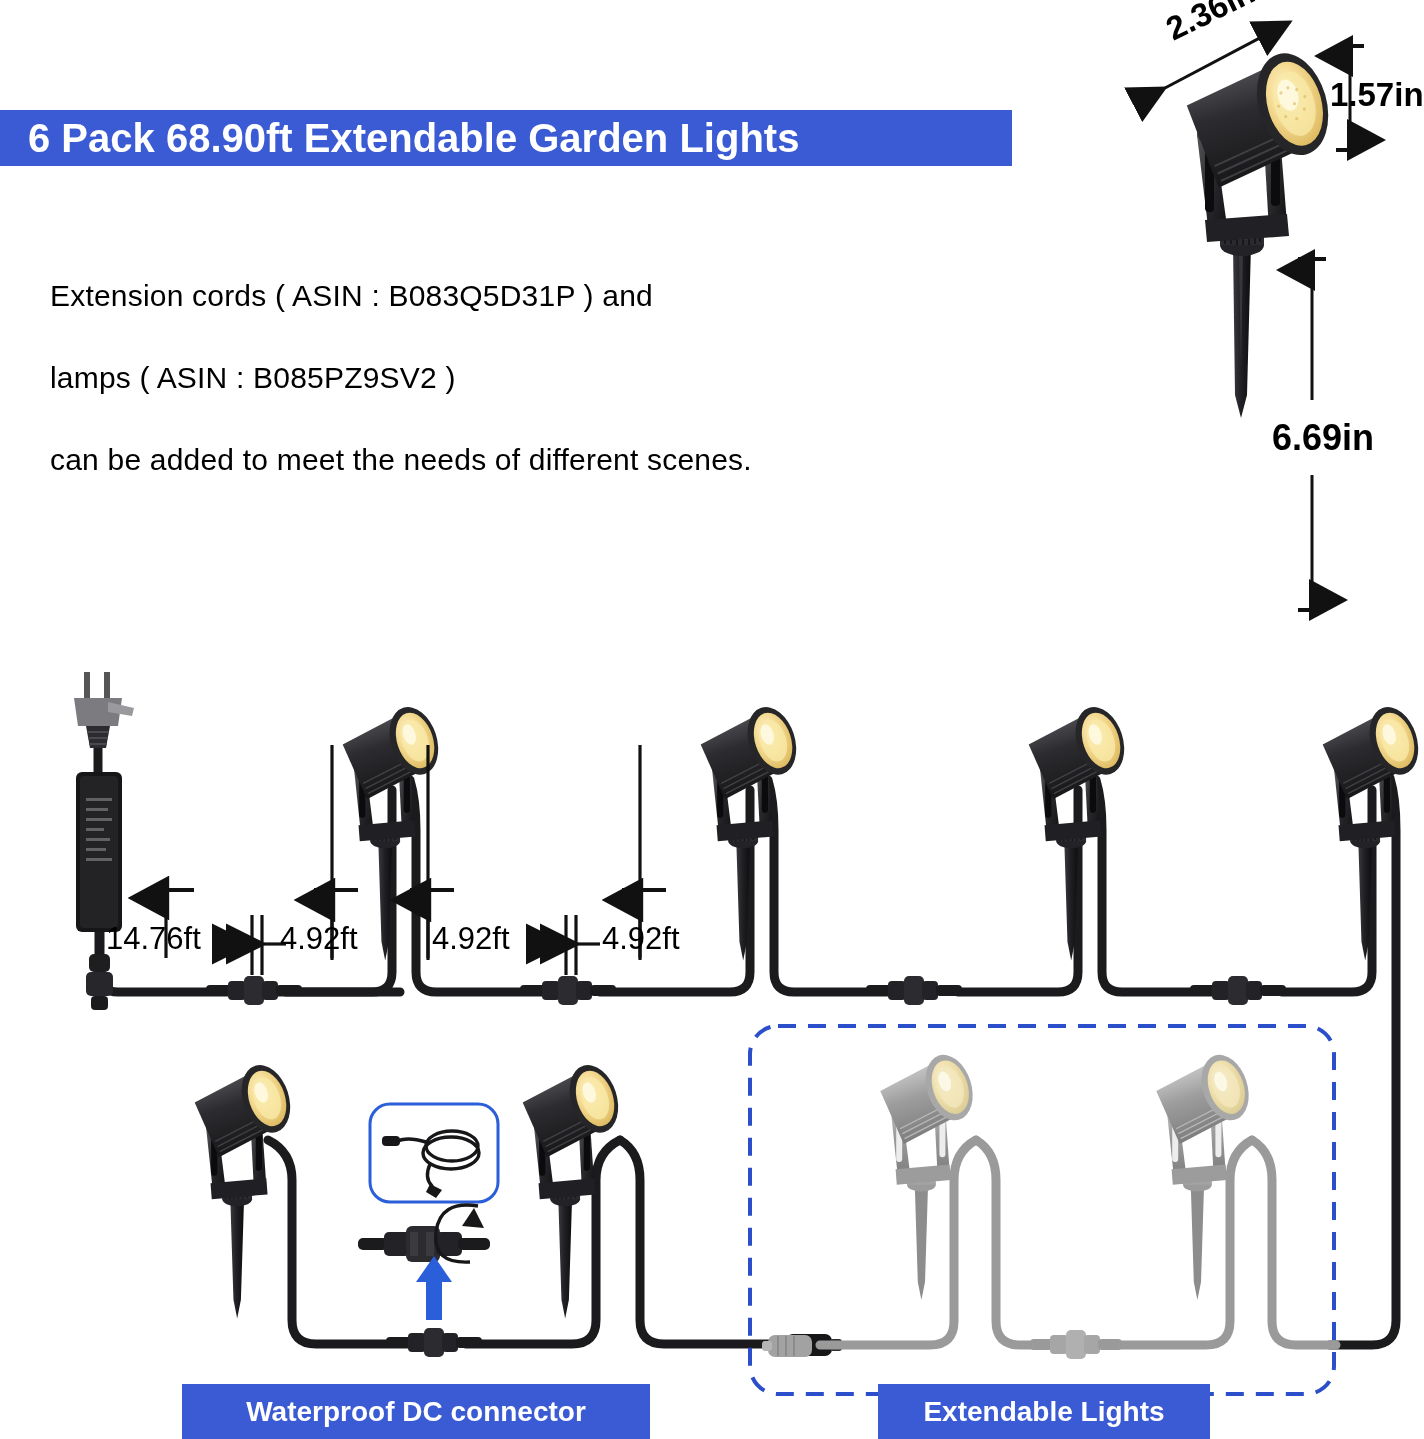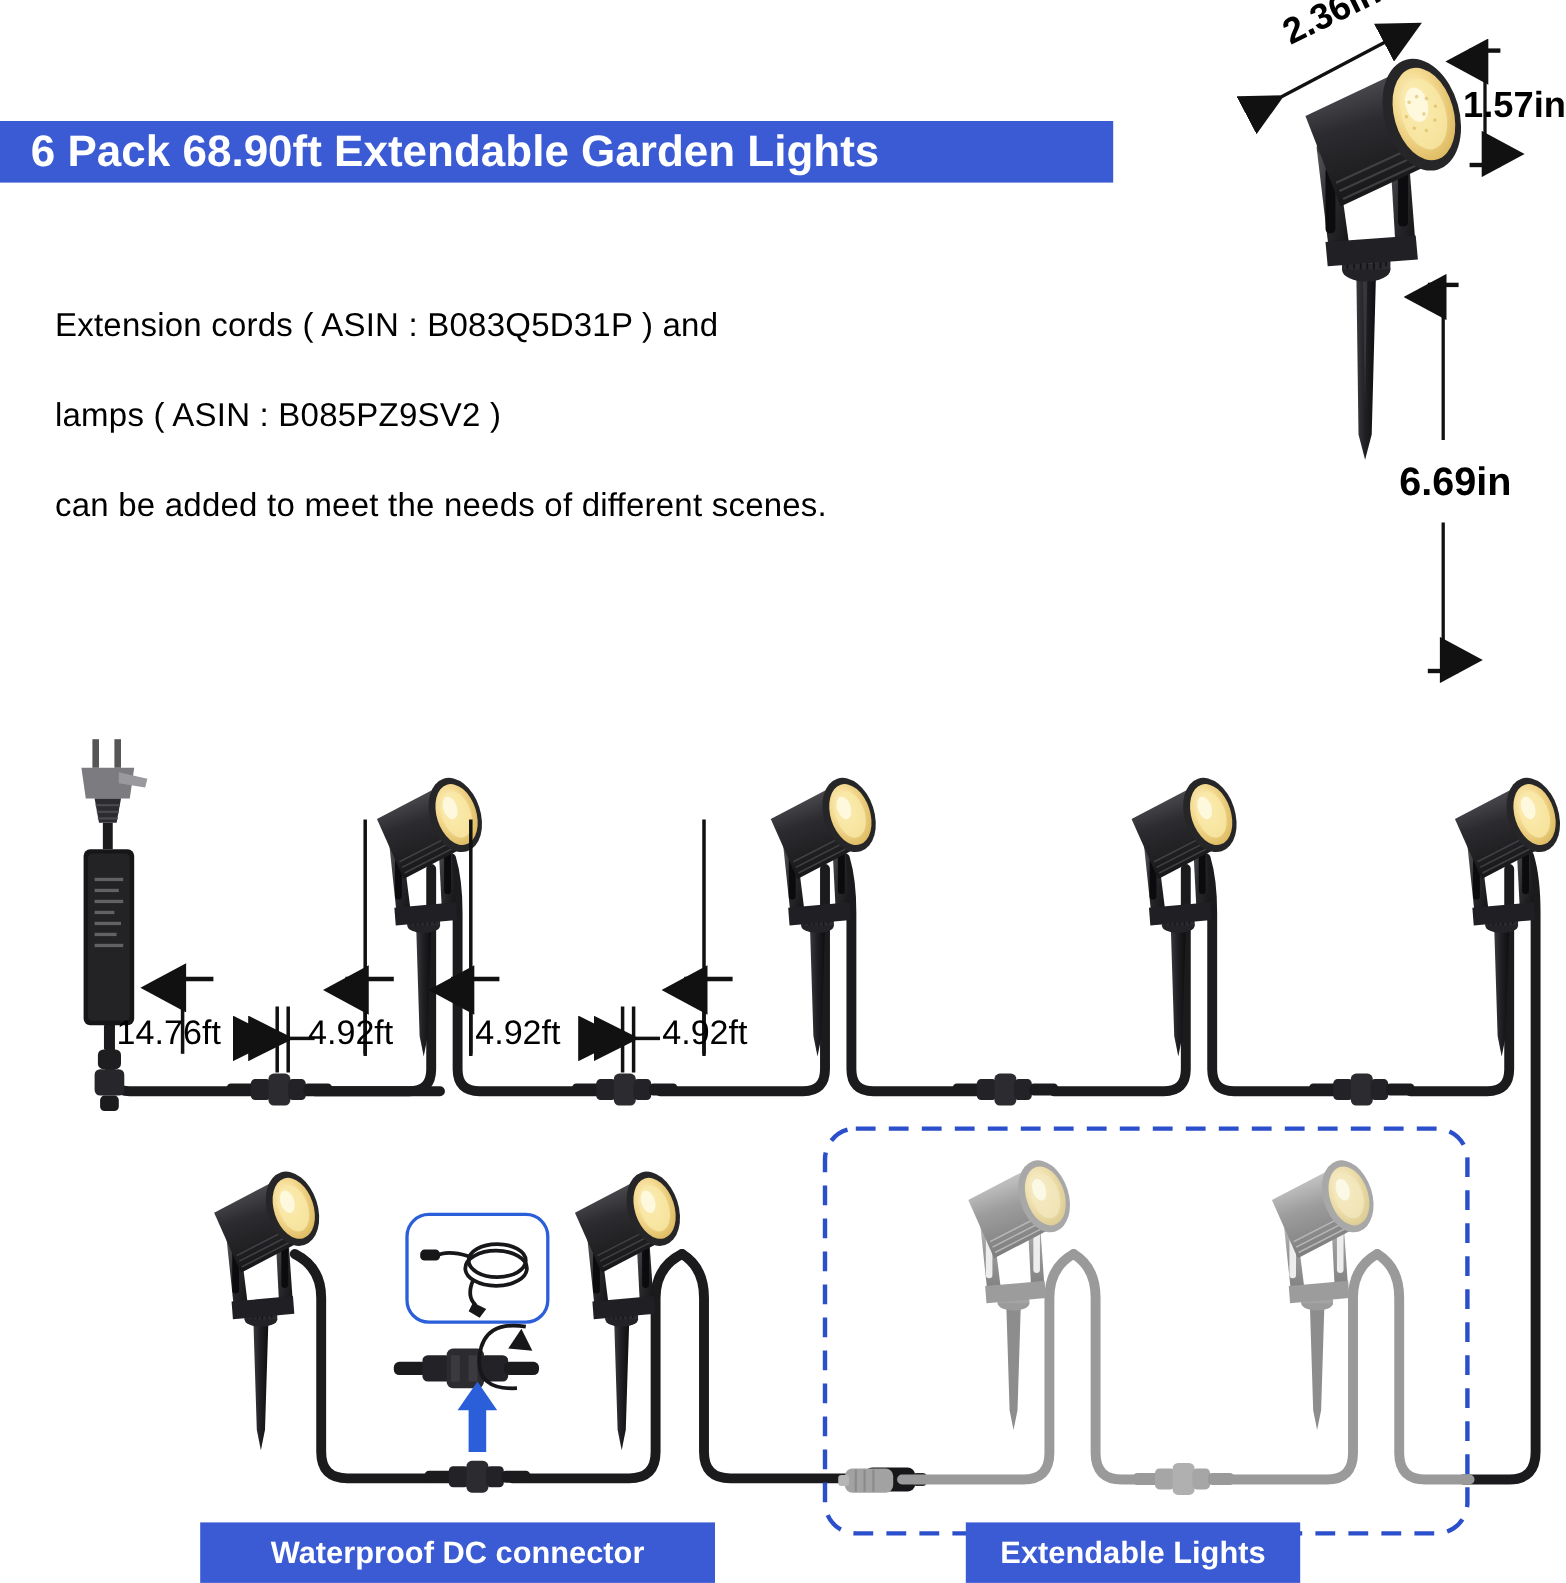--- a/index.html
+++ b/index.html
@@ -7,21 +7,21 @@
        font-family:"Liberation Sans",sans-serif;color:#000;}
   .abs{position:absolute;}
 
   
   .banner{background:#3b5bd4;color:#fff;font-weight:bold;
           display:flex;align-items:center;line-height:1;}
   #title-banner{left:0;top:110px;width:1012px;height:56px;
                 font-size:40px;padding-left:28px;box-sizing:border-box;}
   #wp-banner{left:182px;top:1384px;width:468px;height:55px;
              font-size:28px;justify-content:center;text-align:right;}
-  #ex-banner{left:878px;top:1384px;width:304px;height:55px;
+  #ex-banner{left:878px;top:1384px;width:332px;height:55px;
              font-size:28px;justify-content:center;}
 
   
   #desc{left:26px;top:255px;width:1140px;font-size:30px;line-height:82px;
         letter-spacing:.2px;white-space:pre-line;margin-left:24px;}
 
   
   .dim{font-weight:bold;}
   #d236{left:1160px;top:14px;font-size:33px;transform:rotate(-26deg);
         transform-origin:left top;}

